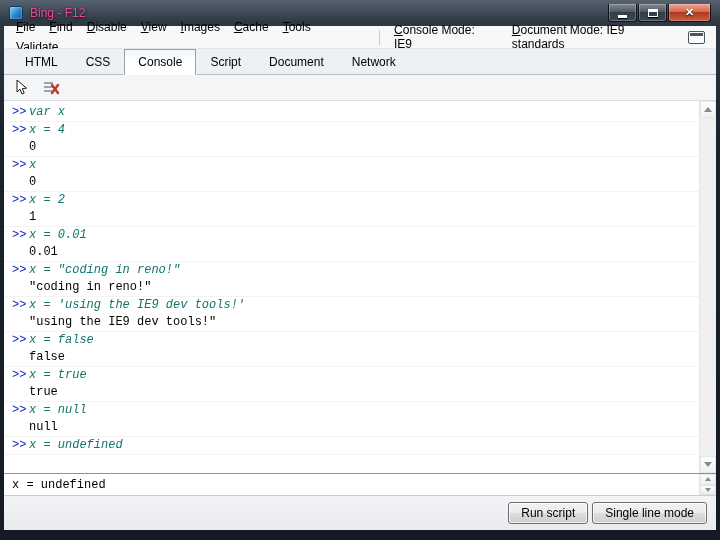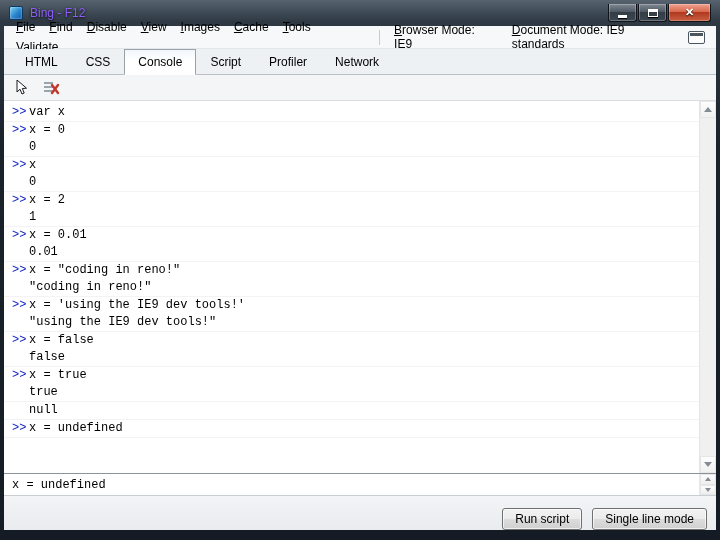--- a/index.html
+++ b/index.html
@@ -7,21 +7,21 @@
   body {
     position: relative; overflow: hidden;
     background: linear-gradient(180deg,#56626e 0%, #2e3944 4%, #1a222c 26%, #141b24 100%);
     font-family: "Liberation Sans", sans-serif;
   }
 
   
   .titlebar {
     position: absolute; top: 0; left: 0; right: 0; height: 26px;
     display: flex; align-items: center; gap: 7px; padding-left: 9px;
-    color: #8b5cf6; font-size: 12px; text-shadow: 0 1px 3px #000;
+    color: #ec4899; font-size: 12px; text-shadow: 0 1px 3px #000;
   }
   .app-icon {
     width: 14px; height: 14px; border-radius: 2px;
     background: linear-gradient(135deg,#7fd4f2 0%, #2a84cd 55%, #145a9e 100%);
     border: 1px solid #0c3a66; box-shadow: inset 0 0 2px rgba(255,255,255,.7);
   }
   .win-controls { position: absolute; top: 4px; right: 9px; display: flex; }
   .win-btn {
     height: 18px; width: 29px; display: flex; align-items: center; justify-content: center;
     border: 1px solid #10141a; border-top: none; border-radius: 0 0 3px 3px;
@@ -73,21 +73,21 @@
     display: flex; align-items: center; gap: 12px; padding-left: 9px;
   }
   .tool { width: 18px; height: 18px; display: flex; align-items: center; justify-content: center; }
 
   
   .console-wrap { flex: 1 1 auto; min-height: 0; display: flex; }
   .console-output { flex: 1; overflow: hidden; font-family: "Liberation Mono", monospace; font-size: 12px; padding-top: 3px; }
   .entry { border-bottom: 1px solid #f3f3f3; }
   .cmd-row { line-height: 17px; white-space: pre; }
   .prompt { display: inline-block; width: 17px; margin-left: 8px; color: #0a1fc4; }
-  .cmd { color: #000000; }
+  .cmd { color: #0f766e; font-style: italic; }
   .result { line-height: 17px; padding-left: 25px; color: #000; white-space: pre; }
 
   
   .scrollbar { flex: 0 0 17px; background: #f0f0f0; border-left: 1px solid #e4e4e4;
     display: flex; flex-direction: column; justify-content: space-between; }
   .sb-btn { height: 17px; background: linear-gradient(#fdfdfd,#f1f1f1); border: 1px solid #e6e6e6;
     display: flex; align-items: center; justify-content: center; }
   .arr-up { width: 0; height: 0; border-left: 4px solid transparent; border-right: 4px solid transparent; border-bottom: 5px solid #858c93; }
   .arr-down { width: 0; height: 0; border-left: 4px solid transparent; border-right: 4px solid transparent; border-top: 5px solid #858c93; }
   .arr-up.sm { border-left-width: 3px; border-right-width: 3px; border-bottom-width: 4px; }
@@ -96,21 +96,21 @@
   
   .input-row { flex: 0 0 22px; border-top: 1px solid #8d939a; display: flex; align-items: stretch; background: #fff; }
   .console-input { flex: 1; border: none; outline: none; padding-left: 8px;
     font-family: "Liberation Mono", monospace; font-size: 12px; color: #000; background: transparent; }
   .input-spin { flex: 0 0 17px; display: flex; flex-direction: column; border-left: 1px solid #e6e6e6; }
   .spin-btn { flex: 1; background: linear-gradient(#fdfdfd,#eeeeee); border: 1px solid #e6e6e6;
     display: flex; align-items: center; justify-content: center; }
 
   
   .footer { flex: 0 0 35px; background: linear-gradient(#f3f4f6,#e9ebee); border-top: 1px solid #c9ced3;
-    display: flex; align-items: flex-end; justify-content: flex-end; gap: 10px; padding-right: 9px; }
+    display: flex; align-items: center; justify-content: flex-end; gap: 4px; padding-right: 9px; }
   .btn { height: 22px; padding: 0 12px; display: flex; align-items: center;
     border: 1px solid #707070; border-radius: 3px; font-size: 12px; color: #000;
     background: linear-gradient(#f2f2f2,#ebebeb 50%,#dddddd 50%,#cfcfcf);
     box-shadow: inset 0 0 0 1px rgba(255,255,255,.7); }
 </style>
 </head>
 <body>
 
 <div class="titlebar">
   <div class="app-icon"></div>
@@ -124,31 +124,31 @@
       <div class="glyph-max"></div>
     </div>
   <div class="win-btn close glyph-close"></div>
 </div>
 
 <div class="client">
 
   <div class="menubar">
     <span><span class="menu-item">File</span><span class="menu-item">Find</span><span class="menu-item">Disable</span><span class="menu-item">View</span><span class="menu-item">Images</span><span class="menu-item">Cache</span><span class="menu-item">Tools</span><span class="menu-item">Validate</span></span>
     <span class="menu-divider"></span>
-    <span class="mode-item">Browser Mode: IE9</span>
+    <span class="mode-item">Console Mode: IE9</span>
     <span class="mode-item">Document Mode: IE9 standards</span>
     <span class="unpin"></span>
   </div>
 
   <div class="tabbar">
       <div class="tab">HTML</div>
       <div class="tab">CSS</div>
       <div class="tab active">Console</div>
       <div class="tab">Script</div>
-      <div class="tab">Profiler</div>
+      <div class="tab">Document</div>
       <div class="tab">Network</div>
     </div>
 
   <div class="toolbar">
     <div class="tool">
       <svg width="12" height="15" viewBox="0 0 12 15">
         <path d="M1 0 L1 12 L4 9.2 L6 14 L8.2 13 L6.3 8.5 L10.5 8.2 Z" fill="#fff" stroke="#1a1a1a" stroke-width="1"></path>
       </svg>
     </div>
     <div class="tool">
@@ -160,21 +160,21 @@
       </svg>
     </div>
   </div>
 
   <div class="console-wrap">
     <div class="console-output">
         <div class="entry">
           <div class="cmd-row"><span class="prompt">&gt;&gt;</span><span class="cmd">var x</span></div>
         </div>
         <div class="entry">
-          <div class="cmd-row"><span class="prompt">&gt;&gt;</span><span class="cmd">x = 0</span></div>
+          <div class="cmd-row"><span class="prompt">&gt;&gt;</span><span class="cmd">x = 4</span></div>
           <div class="result">0</div>
         </div>
         <div class="entry">
           <div class="cmd-row"><span class="prompt">&gt;&gt;</span><span class="cmd">x</span></div>
           <div class="result">0</div>
         </div>
         <div class="entry">
           <div class="cmd-row"><span class="prompt">&gt;&gt;</span><span class="cmd">x = 2</span></div>
           <div class="result">1</div>
         </div>
@@ -192,20 +192,21 @@
         </div>
         <div class="entry">
           <div class="cmd-row"><span class="prompt">&gt;&gt;</span><span class="cmd">x = false</span></div>
           <div class="result">false</div>
         </div>
         <div class="entry">
           <div class="cmd-row"><span class="prompt">&gt;&gt;</span><span class="cmd">x = true</span></div>
           <div class="result">true</div>
         </div>
         <div class="entry">
+          <div class="cmd-row"><span class="prompt">&gt;&gt;</span><span class="cmd">x = null</span></div>
           <div class="result">null</div>
         </div>
         <div class="entry">
           <div class="cmd-row"><span class="prompt">&gt;&gt;</span><span class="cmd">x = undefined</span></div>
         </div>
       </div>
     <div class="scrollbar">
       <div class="sb-btn">
           <div class="arr-up"></div>
         </div>

